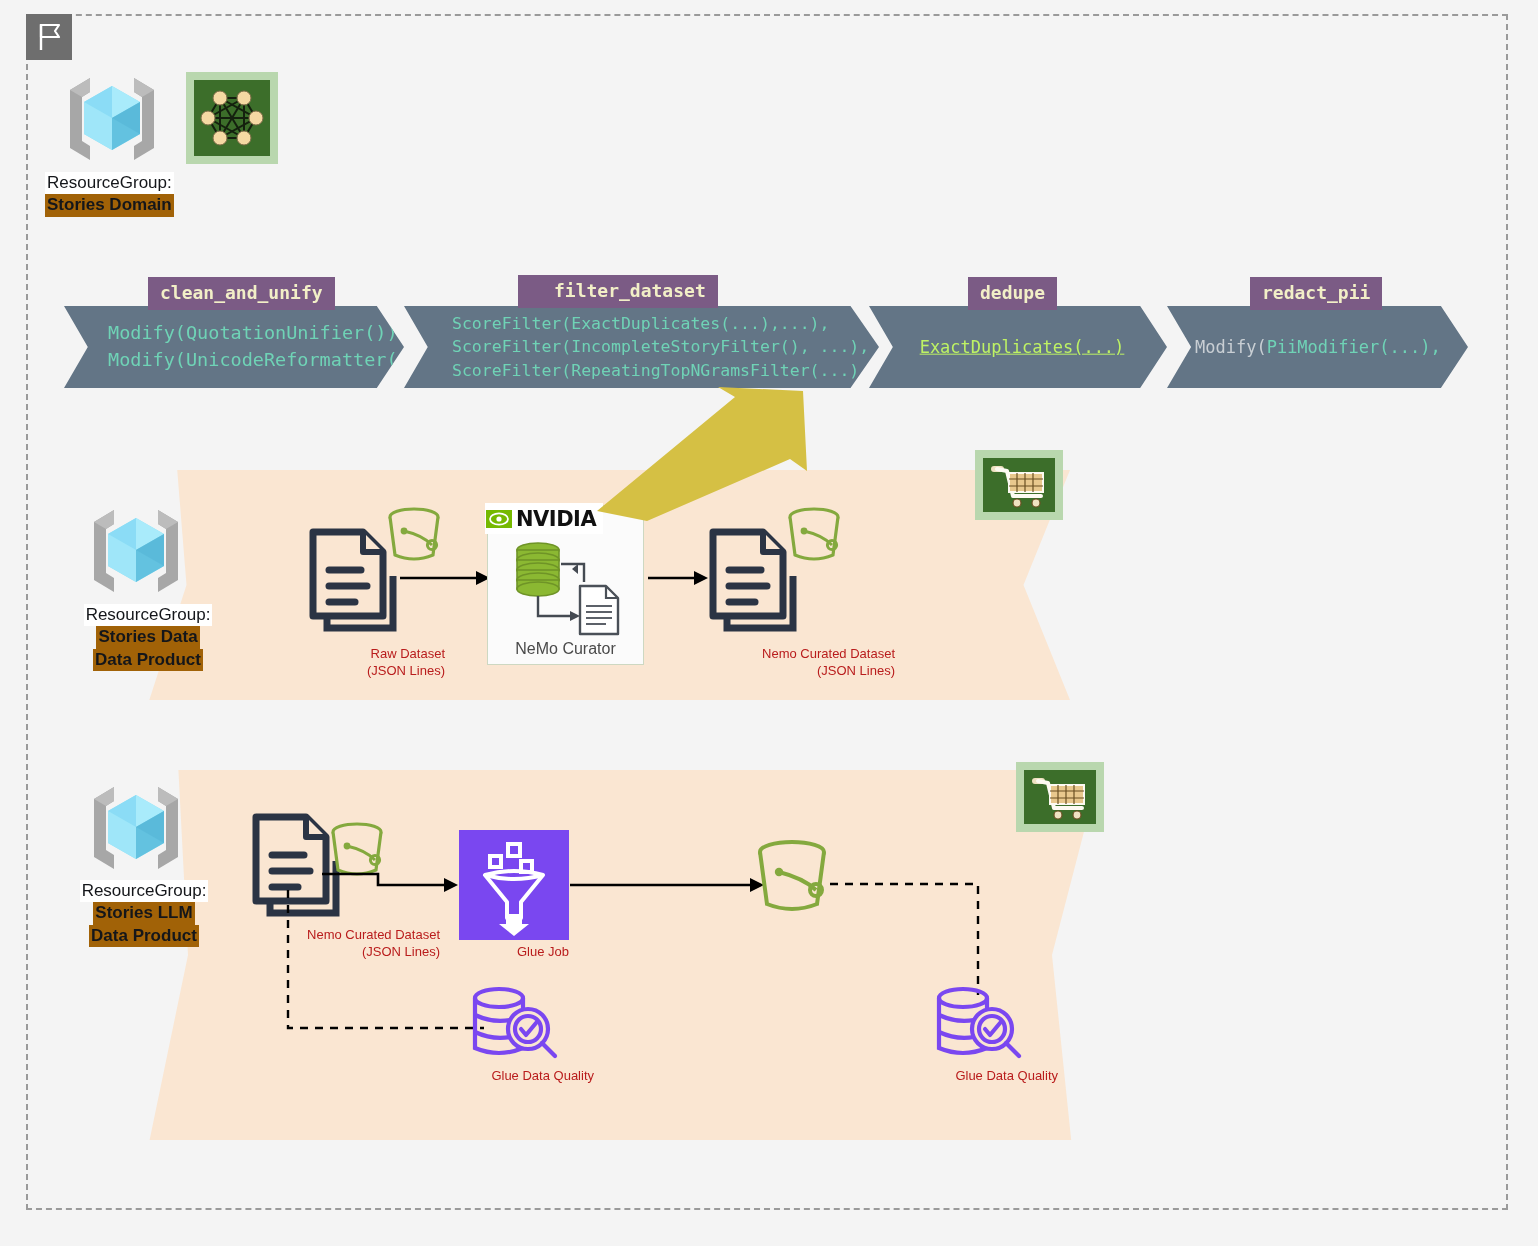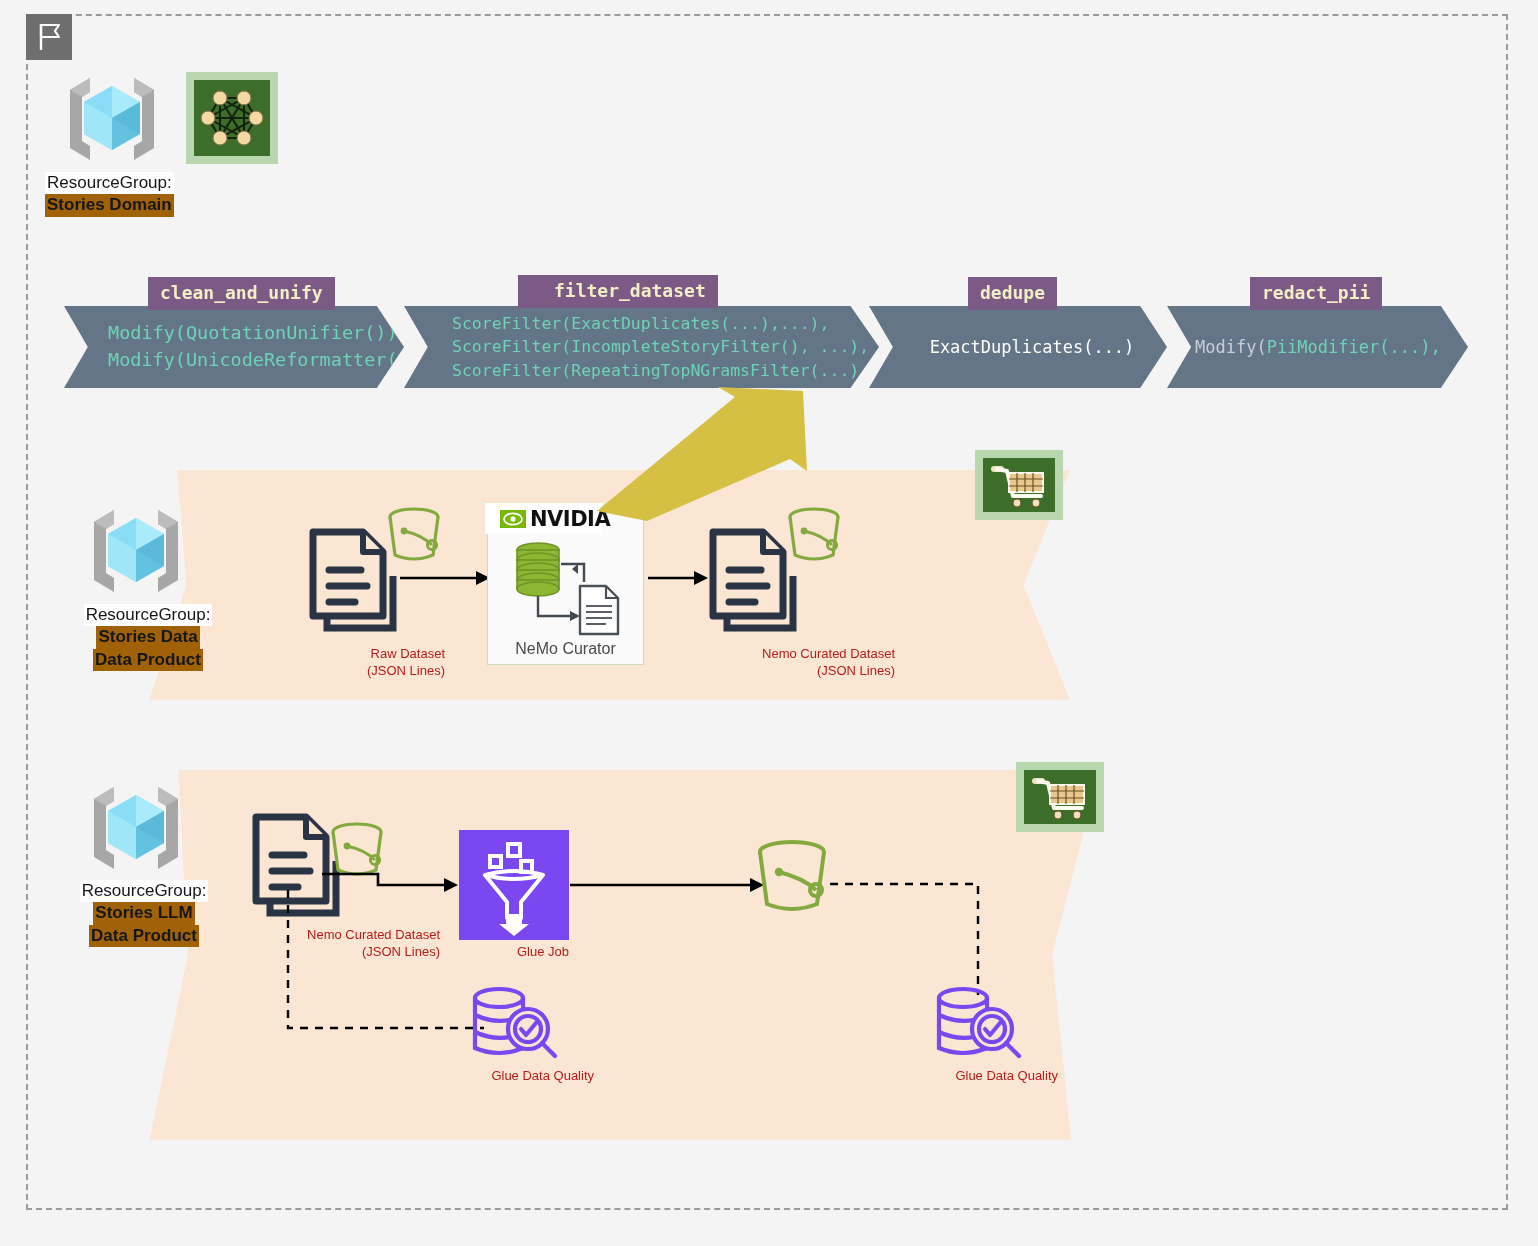--- a/index.html
+++ b/index.html
@@ -119,21 +119,21 @@
     border: 1.5px solid #cdd8c2;
     box-sizing: border-box;
   }
   #nvidia-logo-box {
     position: absolute;
     left: 0px;
     top: 0px;
     background: #ffffff;
     display: flex;
     align-items: center;
-    padding: 4px 15px;
+    padding: 4px 1px;
     box-sizing: border-box;
   }
   #nvidia-word {
     font-family: "DejaVu Sans", sans-serif;
     font-weight: bold;
     font-size: 21px;
     letter-spacing: -0.5px;
     color: #111111;
     margin-left: 4px;
   }
@@ -226,21 +226,21 @@
   <div class="chev" style="left:404px; top:306px; width:475px; height:82px;
               clip-path: polygon(0 0, 94% 0, 100% 50%, 94% 100%, 0 100%, 5% 50%);">
     <div class="chev-code" style="font-size:16.5px; line-height:1.42; left:48px;"><span>ScoreFilter(ExactDuplicates(...),...),</span>
 <span>ScoreFilter(IncompleteStoryFilter(), ...),</span>
 <span>ScoreFilter(RepeatingTopNGramsFilter(...), ...),</span></div>
   </div>
   <div class="chev-tag" style="left:518px; top:275px;padding-left:36px;">filter_dataset</div>
 
   <div class="chev" style="left:869px; top:306px; width:298px; height:82px;
               clip-path: polygon(0 0, 91% 0, 100% 50%, 91% 100%, 0 100%, 8% 50%);">
-    <div class="chev-code gray" style="left:14px; width:100%; text-align:center; font-size:17px; color:#ffffff;"><span>ExactDuplicates(...)</span></div>
+    <div class="chev-code gray" style="left:4px; width:100%; text-align:center; font-size:17px; color:#bef264;text-decoration:underline;"><span>ExactDuplicates(...)</span></div>
   </div>
   <div class="chev-tag" style="left:968px; top:277px;">dedupe</div>
 
   <div class="chev" style="left:1167px; top:306px; width:301px; height:82px;
               clip-path: polygon(0 0, 91% 0, 100% 50%, 91% 100%, 0 100%, 8% 50%);">
     <div class="chev-code" style="left:28px; font-size:17px;"><span class="gray">Modify(</span><span>PiiModifier(...),</span></div>
   </div>
   <div class="chev-tag" style="left:1250px; top:277px;">redact_pii</div>
 
   <div class="dp" style="left:140px; top:470px; width:930px; height:230px;

